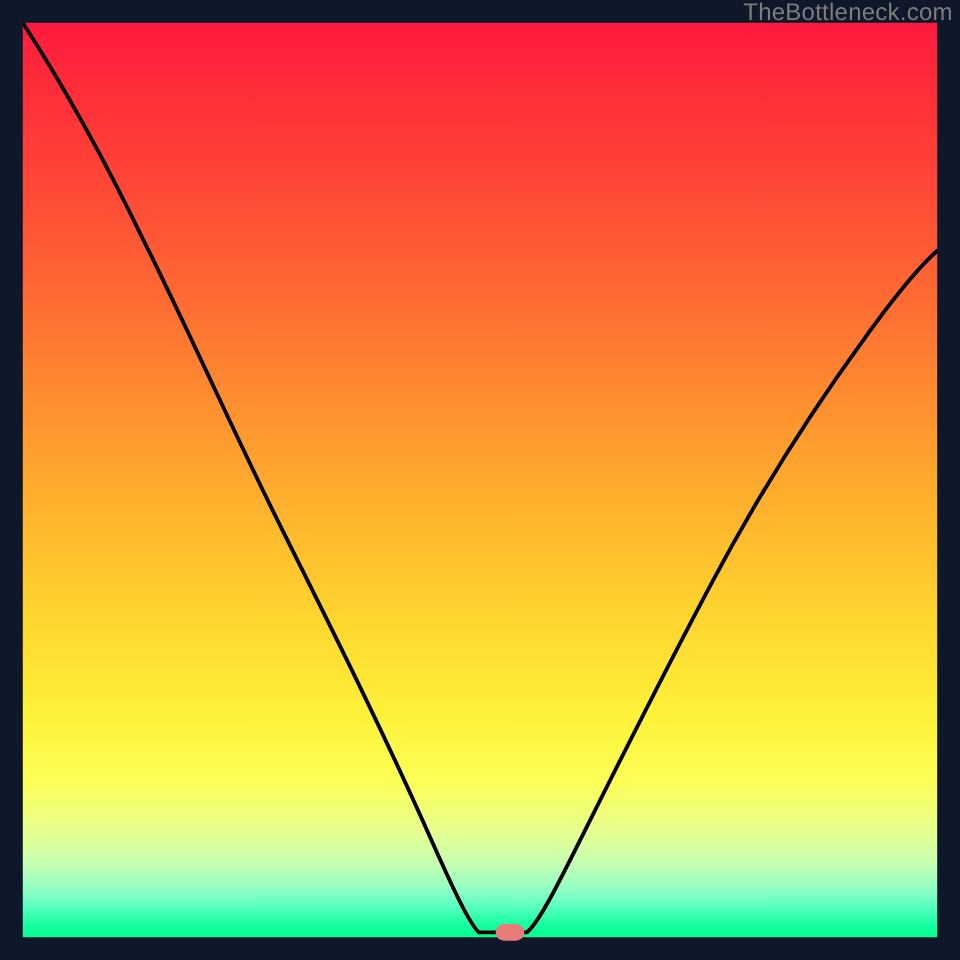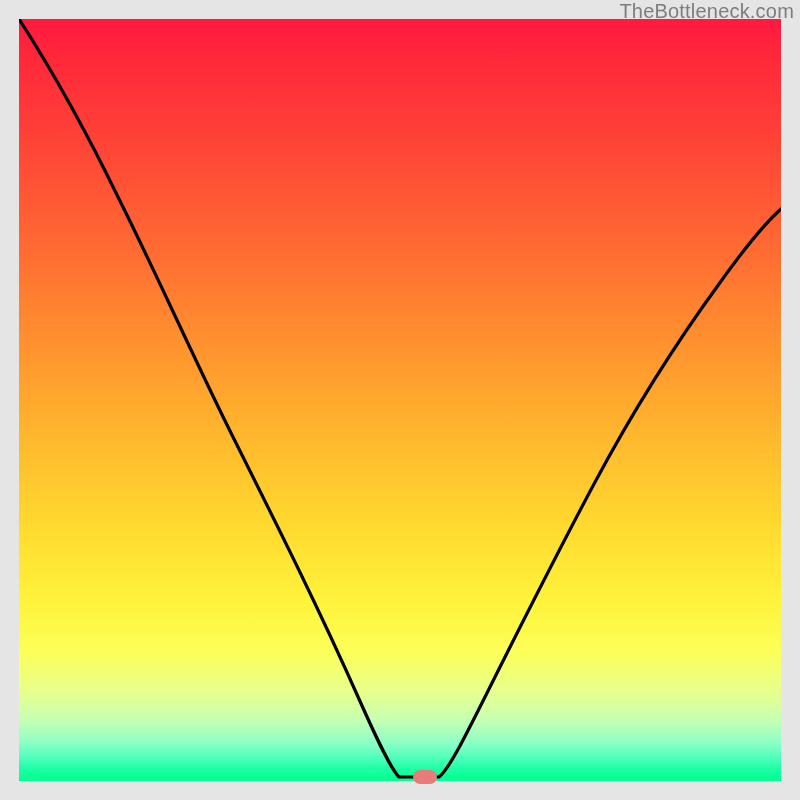--- a/index.html
+++ b/index.html
@@ -8,21 +8,21 @@
     width: 800px;
     height: 800px;
     background: #000;
     overflow: hidden;
     font-family: Arial, Helvetica, sans-serif;
   }
   .stage {
     position: relative;
     width: 800px;
     height: 800px;
-    background: #e5e5e5;
+    background: #0f172a;
   }
   .plot {
     position: absolute;
     left: 19px;
     top: 19px;
     width: 762px;
     height: 762px;
     background: linear-gradient(to bottom,
       #ff1a3f 0%,
       #ff2a3a 6%,

